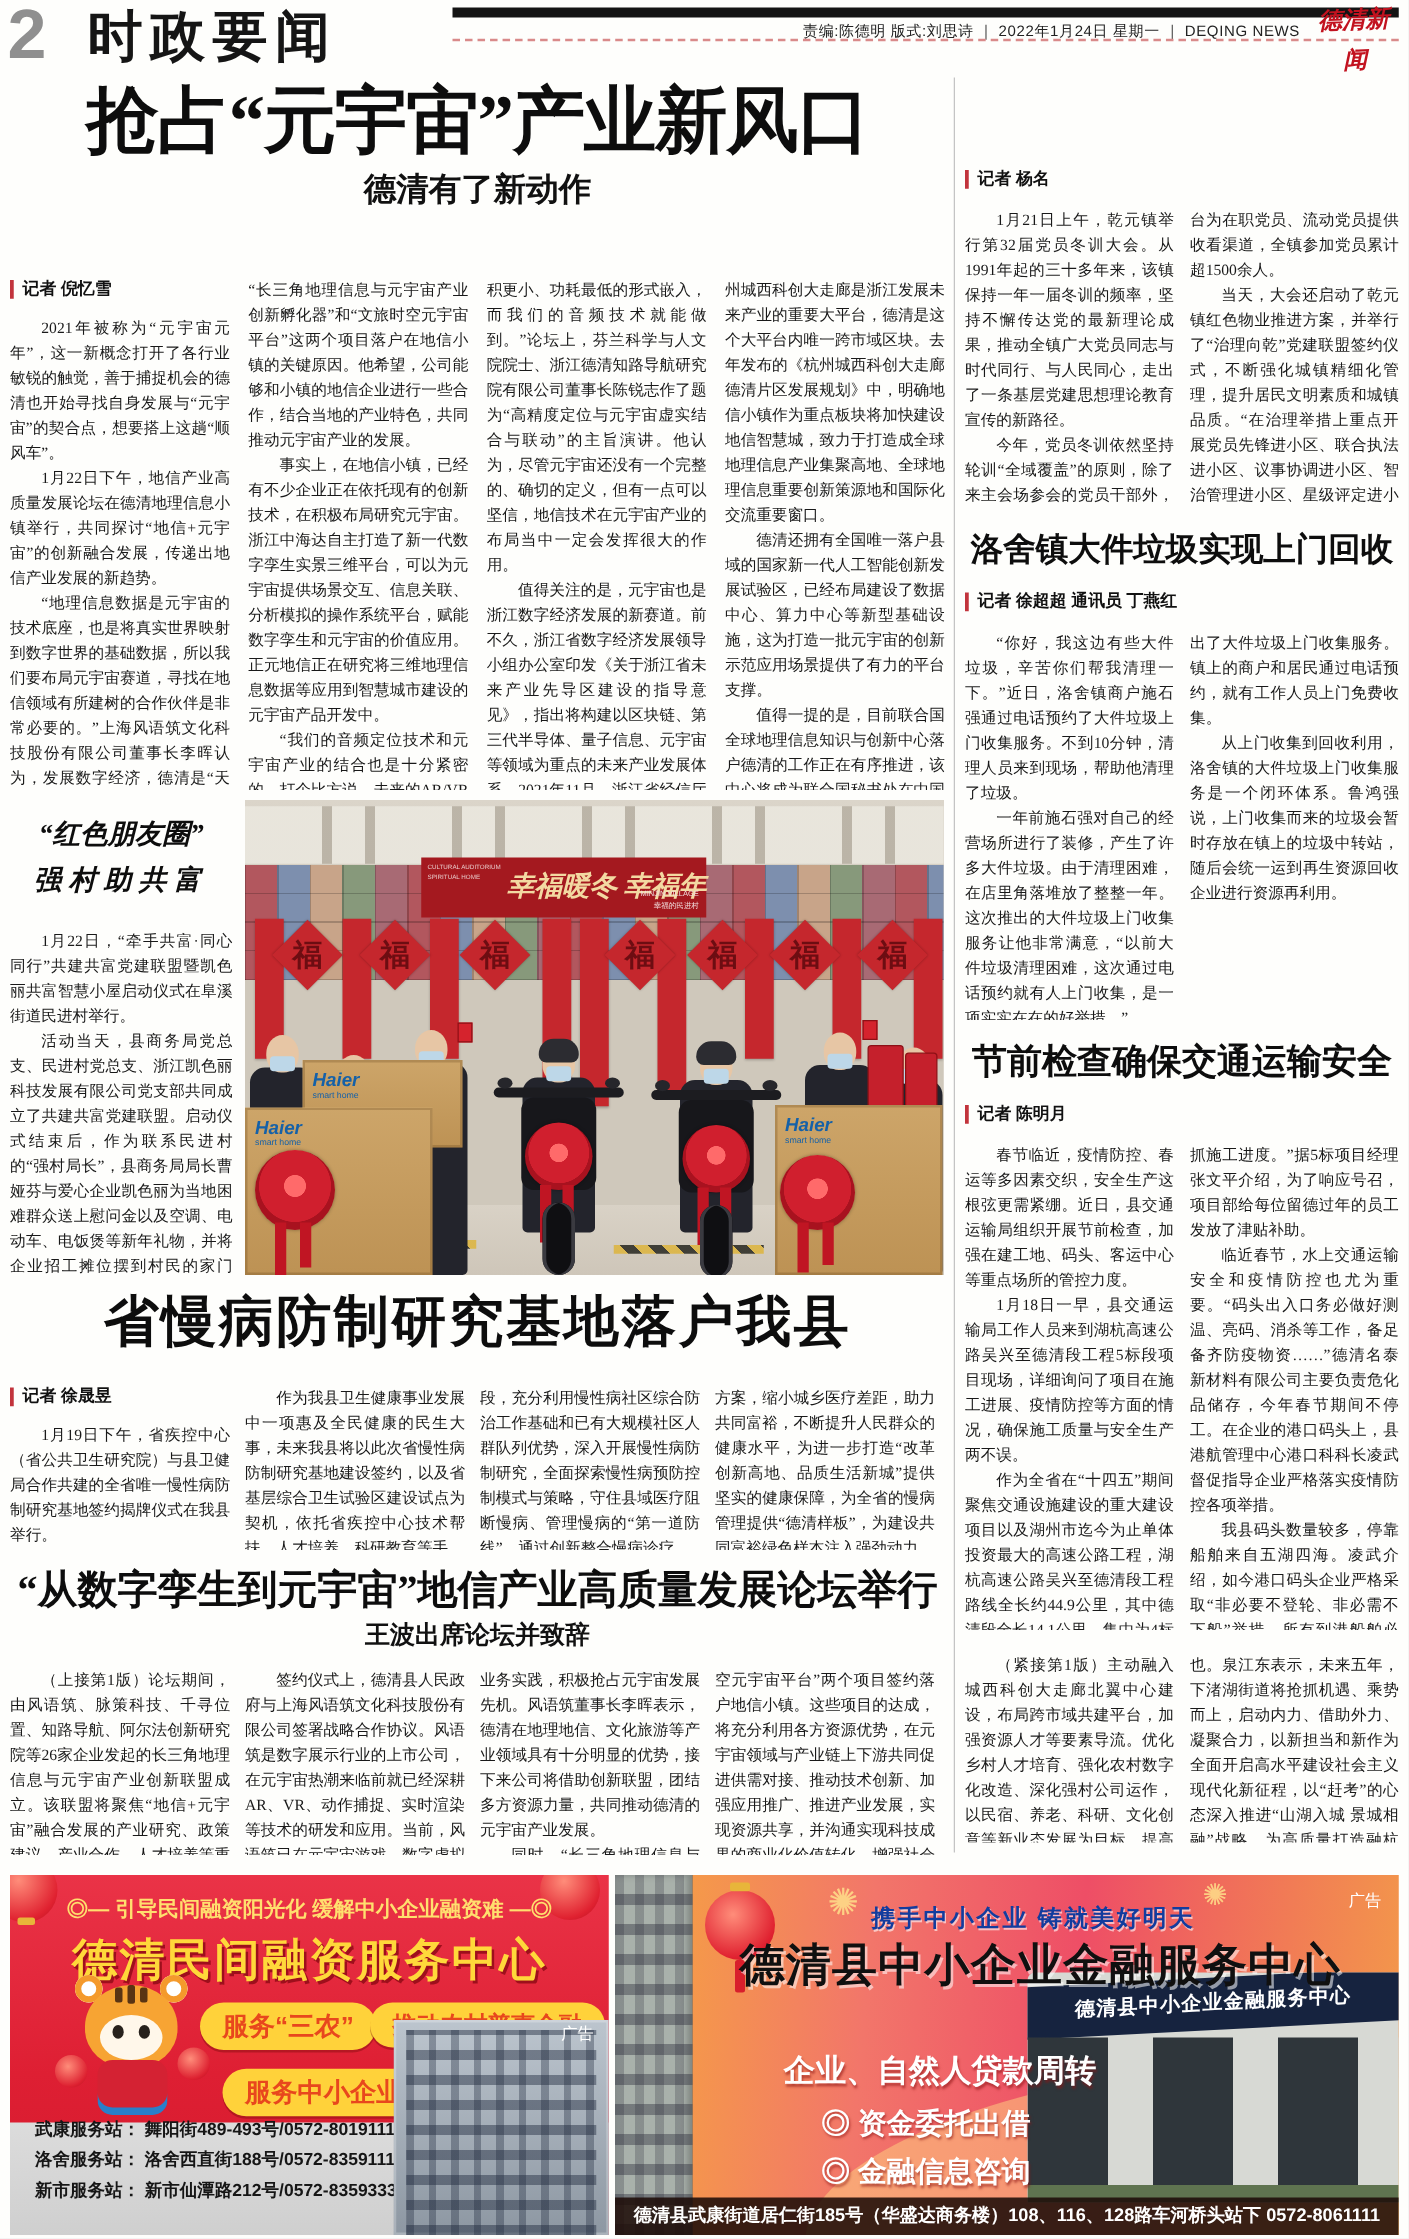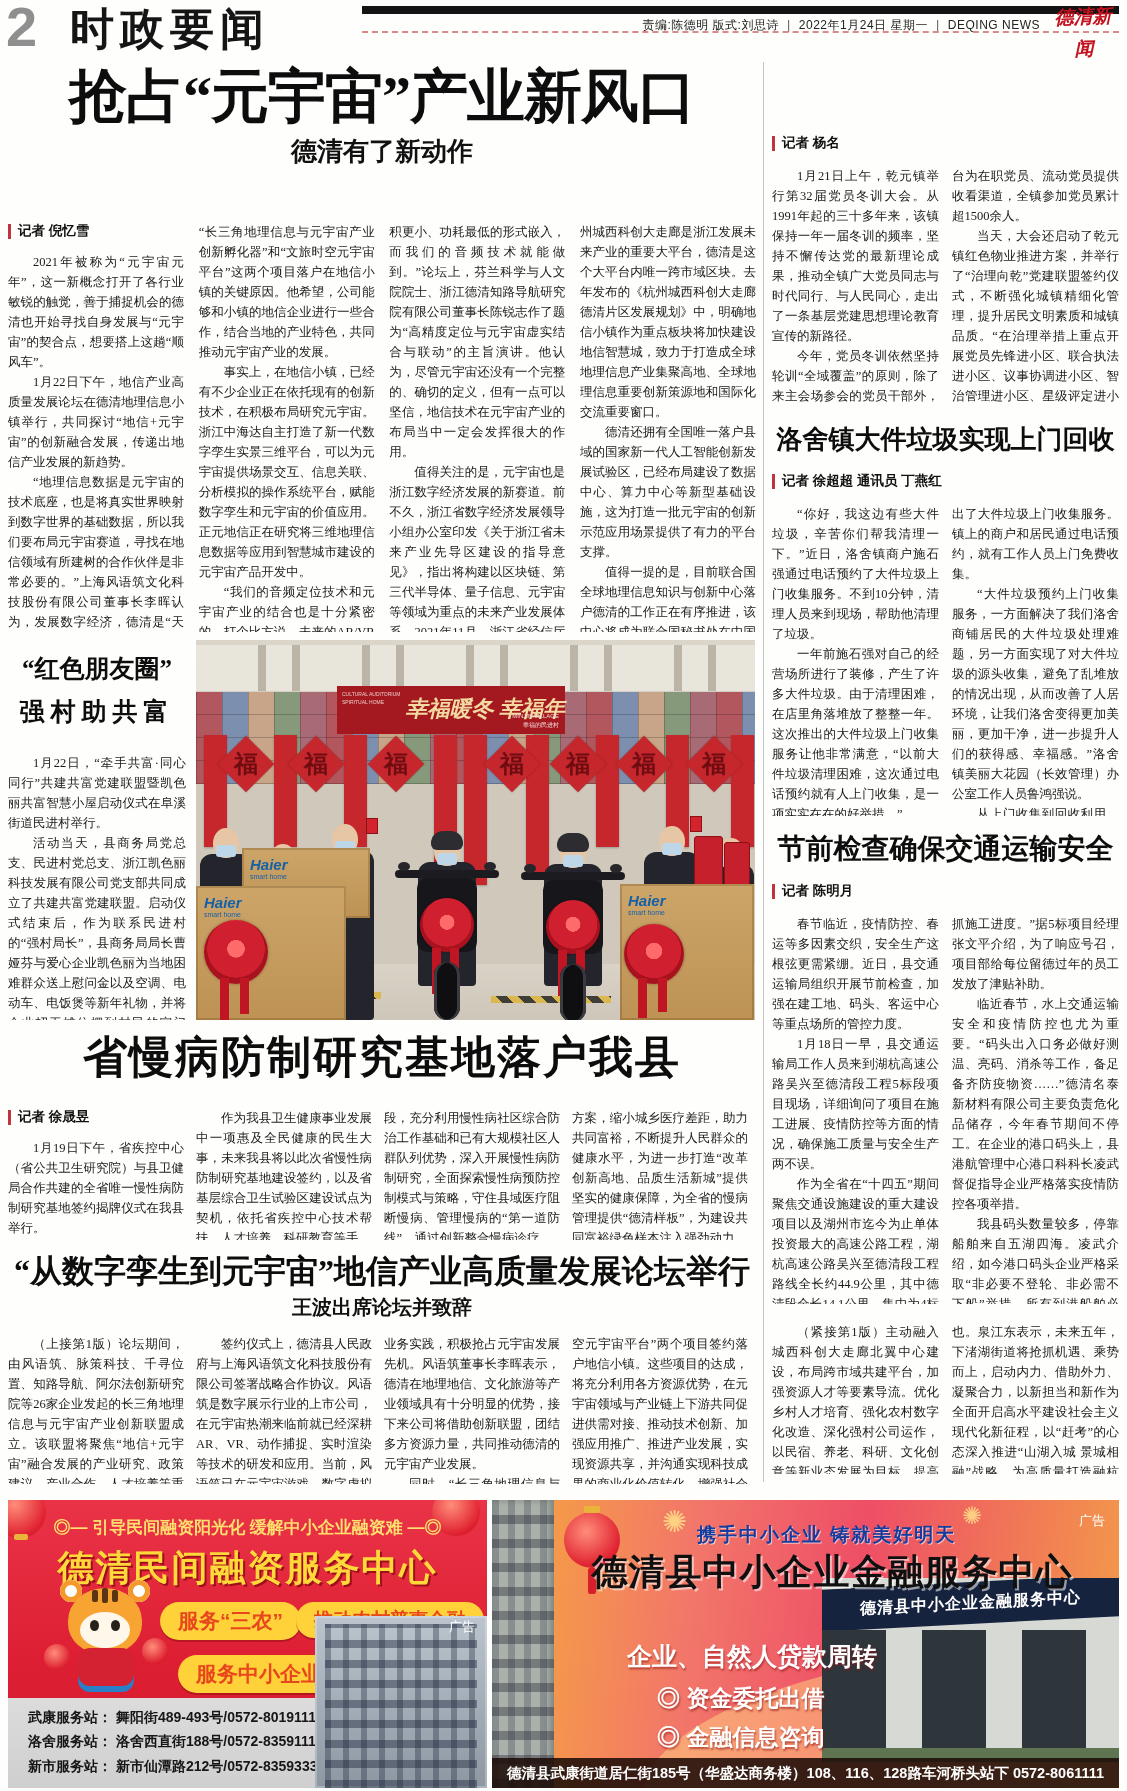--- a/index.html
+++ b/index.html
@@ -67,21 +67,21 @@
   .tape{position:absolute;height:7px;background:repeating-linear-gradient(45deg,#ddb43c 0 8px,#26261f 8px 16px);opacity:.85;}
   
   .adlabel{position:absolute;color:#fff;font:13px "Liberation Sans",sans-serif;z-index:9;}
   .ad-left{left:8px;top:1500px;width:479px;height:288px;background:linear-gradient(180deg,#ea3347,#de1f33 55%,#d41a2d);overflow:hidden;}
   .al-slogan{position:absolute;left:0;right:0;top:16px;text-align:center;color:#ffdf6e;font:bold 17px "Liberation Sans",sans-serif;}
   .al-title{position:absolute;left:0;right:0;top:44px;text-align:center;color:#ffd83a;
             font:bold 36px "Liberation Sans",sans-serif;text-shadow:2px 2px 0 #9e0f1c;letter-spacing:2px;}
   .pill{position:absolute;background:#ffd23a;color:#e8471d;font:bold 21px "Liberation Sans",sans-serif;
         border-radius:22px;padding:5px 18px;white-space:nowrap;box-shadow:0 2px 0 rgba(120,10,10,.4);}
   .al-gray{position:absolute;left:0;bottom:0;width:479px;height:90px;background:linear-gradient(#dcdcdc,#cfcfcf);}
-  .al-contacts{position:absolute;left:20px;bottom:10px;font:bold 14px "Liberation Sans",sans-serif;color:#161616;line-height:1.75;margin-top:44px;}
+  .al-contacts{position:absolute;left:20px;bottom:24px;font:bold 14px "Liberation Sans",sans-serif;color:#161616;line-height:1.75;margin-top:44px;}
   .al-build{position:absolute;right:0;bottom:0;width:172px;height:172px;z-index:5;
     background:linear-gradient(#bcc5ce,#8d97a2);
     box-shadow:inset 0 0 0 2px rgba(255,255,255,.25);}
   .al-build:before{content:"";position:absolute;inset:8px 10px 0 10px;
     background:repeating-linear-gradient(0deg,rgba(30,40,60,.45) 0 8px,transparent 8px 20px),
                repeating-linear-gradient(90deg,rgba(30,40,60,.35) 0 6px,transparent 6px 18px);}
   .lantern{position:absolute;border-radius:50%;background:radial-gradient(circle at 40% 35%,#ff8d7a,#e02130 70%,#b01020);}
   .lcap{position:absolute;background:#e8b53a;border-radius:2px;}
   .tiger{position:absolute;left:38px;top:80px;width:128px;height:138px;}
   .t-ear{position:absolute;width:22px;height:22px;border-radius:50%;background:#f49a2c;box-shadow:inset 0 0 0 5px #f49a2c,inset 0 0 0 11px #fff;}
@@ -153,21 +153,21 @@
 
     </div>
     <div class="bodytext cont" style="width:176px;">
       <p>州城西科创大走廊是浙江发展未来产业的重要大平台，德清是这个大平台内唯一跨市域区块。去年发布的《杭州城西科创大走廊德清片区发展规划》中，明确地信小镇作为重点板块将加快建设地信智慧城，致力于打造成全球地理信息产业集聚高地、全球地理信息重要创新策源地和国际化交流重要窗口。</p>
       <p>德清还拥有全国唯一落户县域的国家新一代人工智能创新发展试验区，已经布局建设了数据中心、算力中心等新型基础设施，这为打造一批元宇宙的创新示范应用场景提供了有力的平台支撑。</p>
       <p>值得一提的是，目前联合国全球地理信息知识与创新中心落户德清的工作正在有序推进，该中心将成为联合国秘书处在中国设立的首个直属专门机构。未来，资源集聚效应将在德清和地信小镇进一步显现。</p>
     </div>
   </div>
 
   <div class="abs" style="left:8px;top:648px;width:178px;height:372px;overflow:hidden;">
-    <div class="h-serif" style="font-size:25px;line-height:1.7;">
+    <div class="h-serif" style="font-size:22px;line-height:1.7;font-style:italic;">
       <div>“红色朋友圈”</div>
       <div style="letter-spacing:6px;">强村助共富</div>
     </div>
     <div class="bodytext" style="margin-top:20px;">
       <p>1月22日，“牵手共富·同心同行”共建共富党建联盟暨凯色丽共富智慧小屋启动仪式在阜溪街道民进村举行。</p>
       <p>活动当天，县商务局党总支、民进村党总支、浙江凯色丽科技发展有限公司党支部共同成立了共建共富党建联盟。启动仪式结束后，作为联系民进村的“强村局长”，县商务局局长曹娅芬与爱心企业凯色丽为当地困难群众送上慰问金以及空调、电动车、电饭煲等新年礼物，并将企业招工摊位摆到村民的家门口，进一步为村民提升就业保障。“强村局长和爱心企业为我们村办了不少实事好事，更坚定了我们村奔向共同富裕的信心。”民进村党总支书记、村委会主任诸敏荣说。</p>
     </div>
 
   </div>
 
@@ -365,21 +365,20 @@
       </div>
   </div>
   <div class="abs cols" style="left:772px;top:504px;width:347px;height:312px;gap:13px;">
     <div class="bodytext" style="width:167px;">
       <p>“你好，我这边有些大件垃圾，辛苦你们帮我清理一下。”近日，洛舍镇商户施石强通过电话预约了大件垃圾上门收集服务。不到10分钟，清理人员来到现场，帮助他清理了垃圾。</p>
       <p>一年前施石强对自己的经营场所进行了装修，产生了许多大件垃圾。由于清理困难，在店里角落堆放了整整一年。这次推出的大件垃圾上门收集服务让他非常满意，“以前大件垃圾清理困难，这次通过电话预约就有人上门收集，是一项实实在在的好举措。”</p>
 
     </div>
     <div class="bodytext cont" style="width:167px;">
       <p>出了大件垃圾上门收集服务。镇上的商户和居民通过电话预约，就有工作人员上门免费收集。</p>
-      <p>“大件垃圾预约上门收集服务，一方面解决了我们洛舍商铺居民的大件垃圾处理难题，另一方面实现了对大件垃圾的源头收集，避免了乱堆放的情况出现，从而改善了人居环境，让我们洛舍变得更加美丽，更加干净，进一步提升人们的获得感、幸福感。”洛舍镇美丽大花园（长效管理）办公室工作人员鲁鸿强说。</p>
       <p>从上门收集到回收利用，洛舍镇的大件垃圾上门收集服务是一个闭环体系。鲁鸿强说，上门收集而来的垃圾会暂时存放在镇上的垃圾中转站，随后会统一运到再生资源回收企业进行资源再利用。</p>
     </div>
   </div>
 
   <div class="abs h-serif" style="left:772px;top:830px;width:347px;font-size:28px;">节前检查确保交通运输安全</div>
   <div class="abs" style="left:772px;top:882px;">
     <div class="byline">
         <span class="bar"></span>
         <span>记者 陈明月</span>
       </div>

